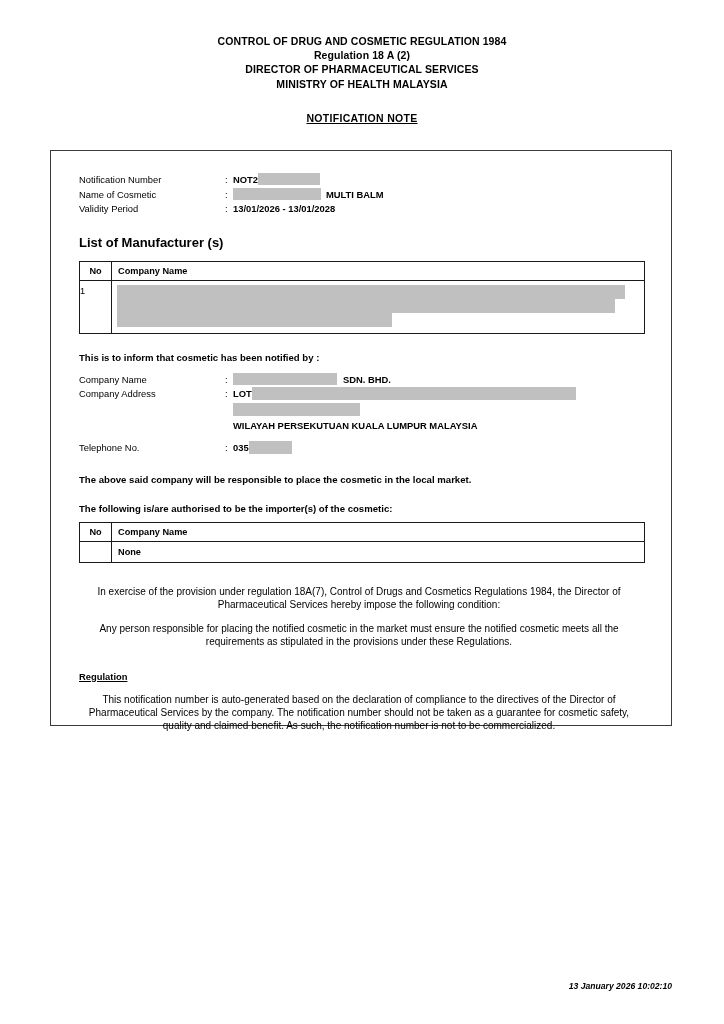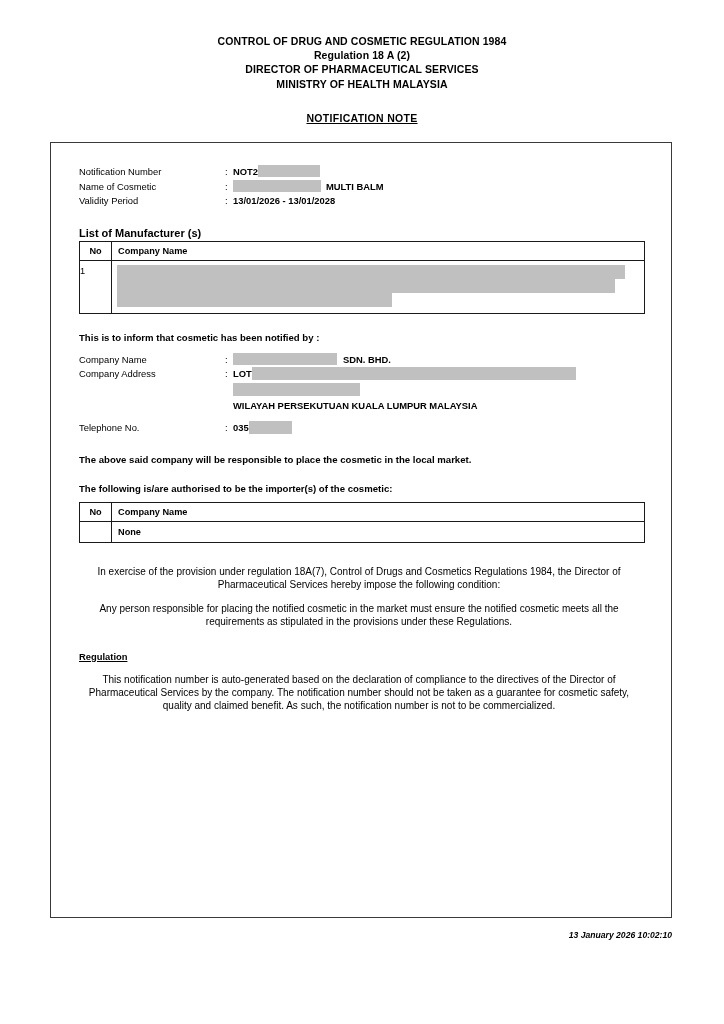--- a/index.html
+++ b/index.html
@@ -35,23 +35,23 @@
     font-weight: bold;
     margin-top: 21px;
     letter-spacing: 0.3px;
     text-decoration: underline;
   }
 
   
   .frame {
     position: absolute;
     left: 50px;
-    top: 142px;
+    top: 150px;
     width: 622px;
-    height: 776px;
+    height: 576px;
     border: 1.6px solid #3a3a3a;
     box-sizing: border-box;
     background: #fff;
     padding-left: 12px;
   }
   .frame-inner {
     position: absolute;
     left: 28px;
     top: 22px;
     width: 566px;
@@ -83,24 +83,24 @@
     white-space: nowrap;
   }
   .redact {
     background: #c0c0c0;
     display: inline-block;
     vertical-align: middle;
   }
 
   
   .sec-title {
-    font-size: 11px;
+    font-size: 13px;
     font-weight: bold;
     margin-top: 18px;
-    margin-bottom: 2px;
+    margin-bottom: 11px;
   }
 
   
   table.ctable {
     border-collapse: collapse;
     width: 566px;
     table-layout: fixed;
   }
   table.ctable td, table.ctable th {
     border: 1.5px solid #1a1a1a;
@@ -178,21 +178,21 @@
     font-size: 9.4px;
     font-weight: bold;
     text-decoration: underline;
     margin-top: 22px;
   }
 
   
   .footer-ts {
     position: absolute;
     right: 52px;
-    top: 930px;
+    top: 981px;
     font-size: 8.6px;
     font-style: italic;
     font-weight: bold;
     color: #000;
   }
 </style>
 </head>
 <body>
 
 <div class="doc-header">

